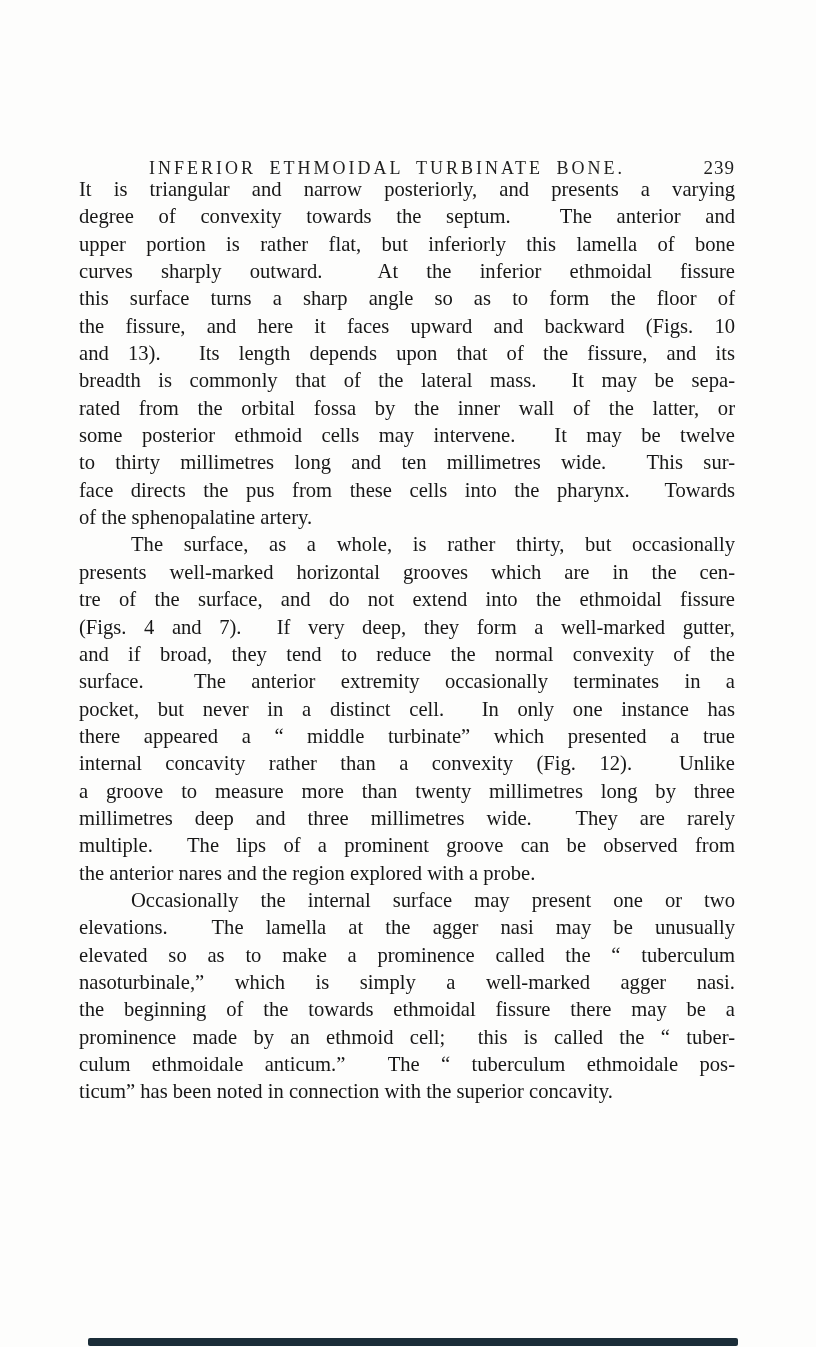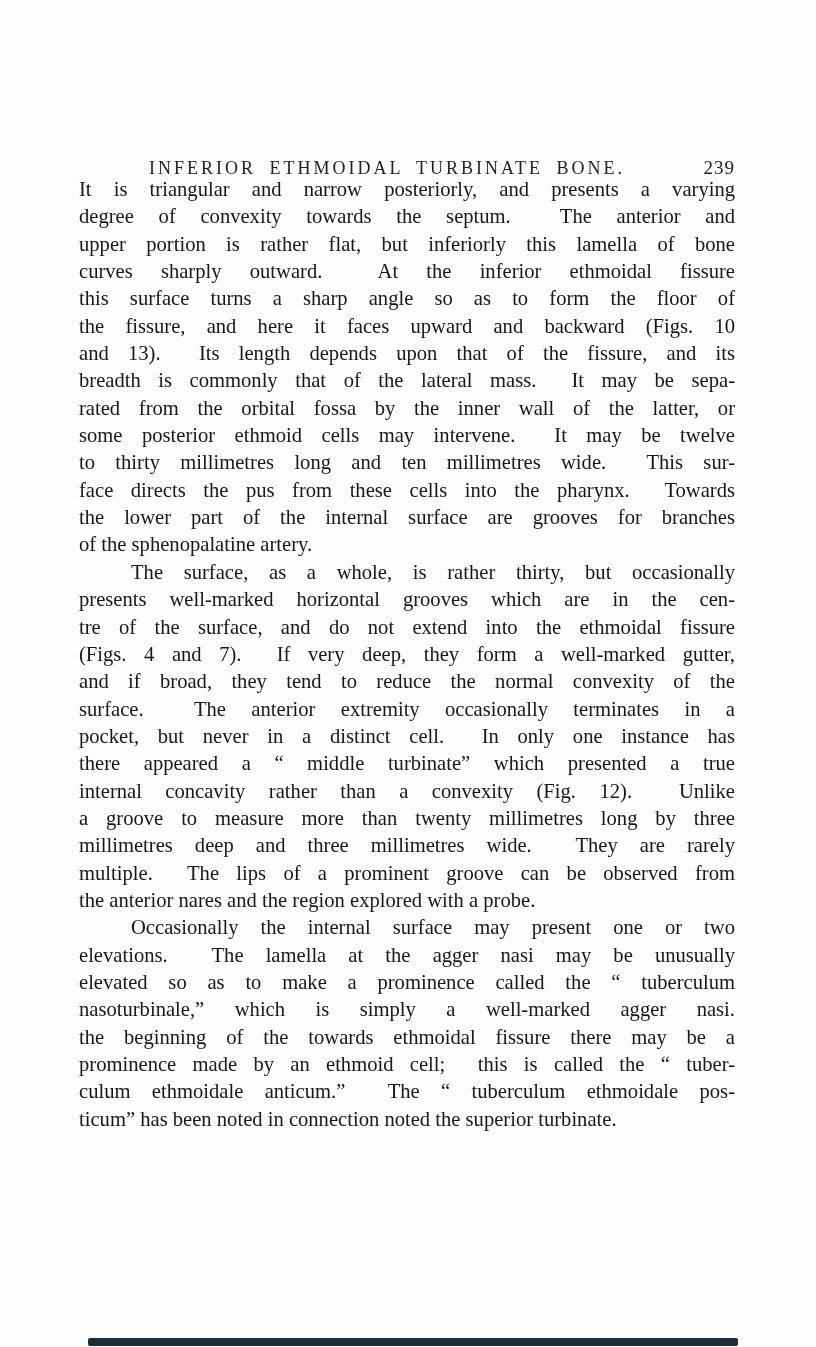--- a/index.html
+++ b/index.html
@@ -86,21 +86,20 @@
       <div class="line">upper portion is rather flat, but inferiorly this lamella of bone</div>
       <div class="line">curves sharply outward.&nbsp; At the inferior ethmoidal fissure</div>
       <div class="line">this surface turns a sharp angle so as to form the floor of</div>
       <div class="line">the fissure, and here it faces upward and backward (Figs. 10</div>
       <div class="line">and 13).&nbsp; Its length depends upon that of the fissure, and its</div>
       <div class="line">breadth is commonly that of the lateral mass.&nbsp; It may be sepa-</div>
       <div class="line">rated from the orbital fossa by the inner wall of the latter, or</div>
       <div class="line">some posterior ethmoid cells may intervene.&nbsp; It may be twelve</div>
       <div class="line">to thirty millimetres long and ten millimetres wide.&nbsp; This sur-</div>
       <div class="line">face directs the pus from these cells into the pharynx.&nbsp; Towards</div>
-      <div class="line">the lower part of the internal surface are grooves for branches</div>
       <div class="line last">of the sphenopalatine artery.</div>
       <div class="line indent">The surface, as a whole, is rather thirty, but occasionally</div>
       <div class="line">presents well-marked horizontal grooves which are in the cen-</div>
       <div class="line">tre of the surface, and do not extend into the ethmoidal fissure</div>
       <div class="line">(Figs. 4 and 7).&nbsp; If very deep, they form a well-marked gutter,</div>
       <div class="line">and if broad, they tend to reduce the normal convexity of the</div>
       <div class="line">surface.&nbsp; The anterior extremity occasionally terminates in a</div>
       <div class="line">pocket, but never in a distinct cell.&nbsp; In only one instance has</div>
       <div class="line">there appeared a “ middle turbinate” which presented a true</div>
       <div class="line">internal concavity rather than a convexity (Fig. 12).&nbsp; Unlike</div>
@@ -108,18 +107,18 @@
       <div class="line">millimetres deep and three millimetres wide.&nbsp; They are rarely</div>
       <div class="line">multiple.&nbsp; The lips of a prominent groove can be observed from</div>
       <div class="line last">the anterior nares and the region explored with a probe.</div>
       <div class="line indent">Occasionally the internal surface may present one or two</div>
       <div class="line">elevations.&nbsp; The lamella at the agger nasi may be unusually</div>
       <div class="line">elevated so as to make a prominence called the “ tuberculum</div>
       <div class="line">nasoturbinale,” which is simply a well-marked agger nasi.</div>
       <div class="line">the beginning of the towards ethmoidal fissure there may be a</div>
       <div class="line">prominence made by an ethmoid cell;&nbsp; this is called the “ tuber-</div>
       <div class="line">culum ethmoidale anticum.”&nbsp; The “ tuberculum ethmoidale pos-</div>
-      <div class="line last">ticum” has been noted in connection noted the superior turbinate.</div>
+      <div class="line last">ticum” has been noted in connection with the superior concavity.</div>
     </div>
 
   <div class="bottom-bar" style="background: rgb(27, 45, 56);"></div>
 
 </div>
 
 </body></html>

